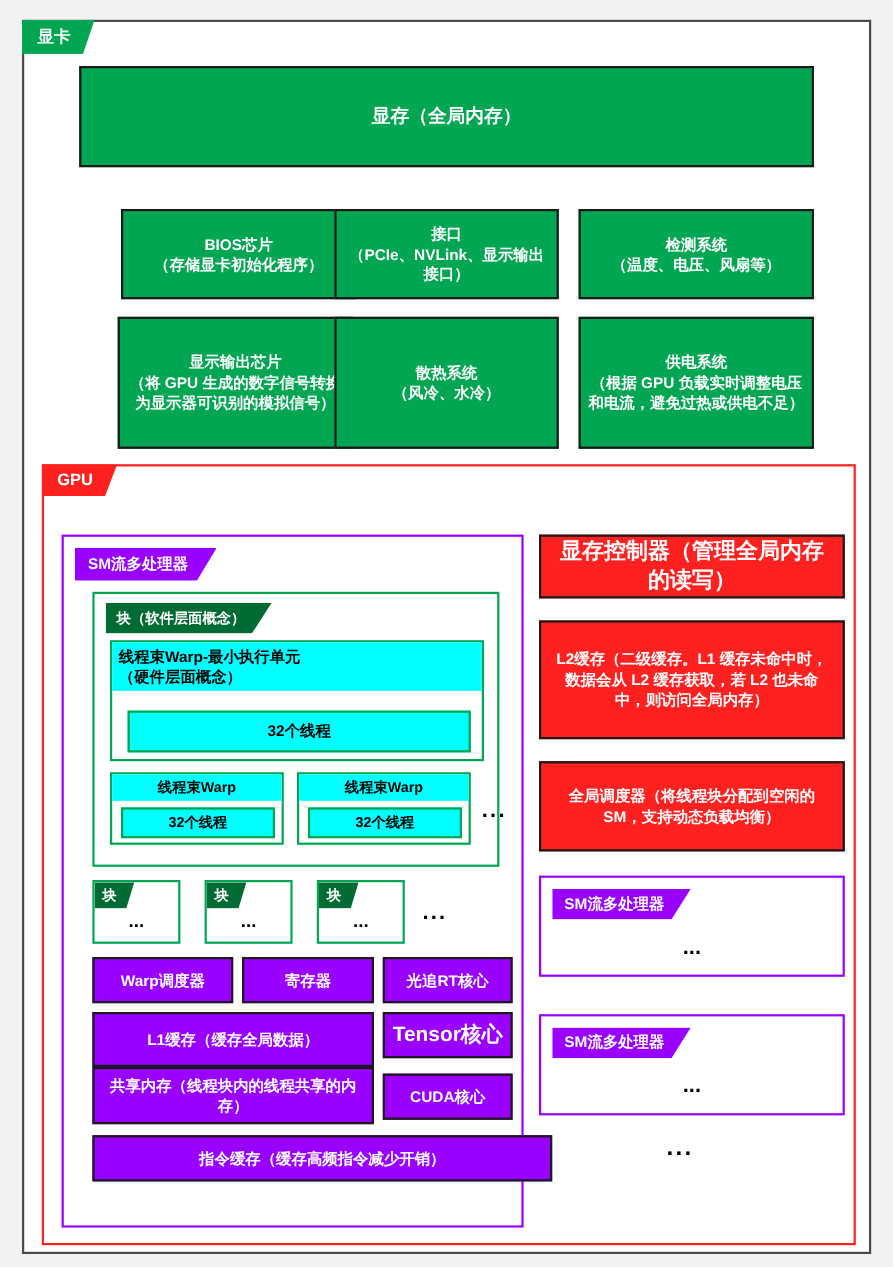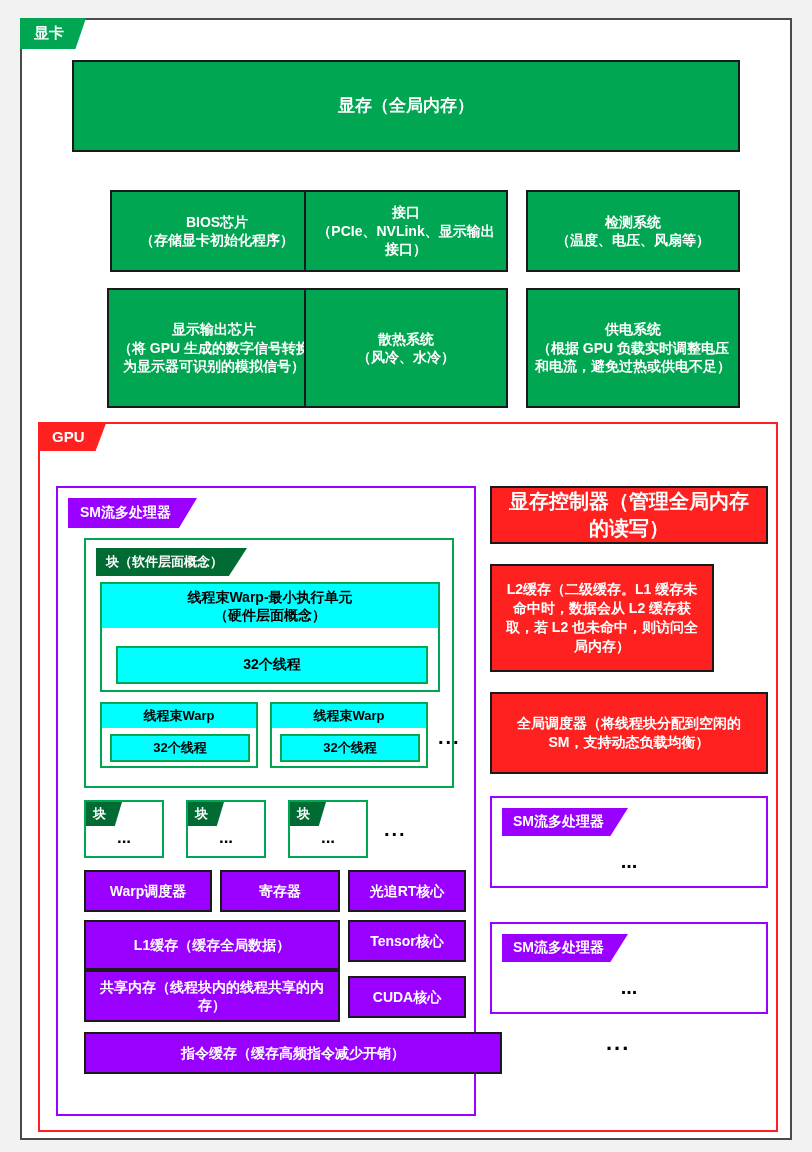--- a/index.html
+++ b/index.html
@@ -74,21 +74,21 @@
     clip-path: polygon(0 0, 100% 0, 88% 100%, 0% 100%);
   }
 
   .warp-big {
     position:absolute; left:14px; top:42px; width:340px; height:110px;
     border:2px solid #00a651; background:#fff;
   }
   .warp-big-title {
     position:absolute; left:0; top:0; width:100%;
     background:#00ffff; color:#000; font-weight:bold; font-size:14px;
-    text-align:center; padding:4px 6px; line-height:1.3;
+    text-align:left; padding:4px 6px; line-height:1.3;
   }
   .threads-box {
     position:absolute; left:14px; top:62px; width:312px; height:38px;
     background:#00ffff; border:2px solid #00a651;
     display:flex; align-items:center; justify-content:center;
     font-weight:bold; font-size:14px; color:#000;
   }
 
   .warp-small {
     position:absolute; top:162px; width:158px; height:66px;
@@ -136,35 +136,35 @@
     position:absolute;
     background:#9900ff; border:2px solid #1a1a1a;
     color:#fff; font-weight:bold; text-align:center;
     display:flex; align-items:center; justify-content:center;
     line-height:1.3; padding:3px 5px;
   }
   #warp-sched { left:26px; top:382px; width:128px; height:42px; font-size:14px; }
   #registers  { left:162px; top:382px; width:120px; height:42px; font-size:14px; }
   #rt-core    { left:290px; top:382px; width:118px; height:42px; font-size:14px; }
   #l1cache    { left:26px; top:432px; width:256px; height:50px; font-size:14px; }
-  #tensor     { left:290px; top:432px; width:118px; height:42px; font-size:14px; }
+  #tensor     { left:290px; top:432px; width:118px; height:42px; font-size:19px; }
   #shared-mem { left:26px; top:482px; width:256px; height:52px; font-size:14px; }
   #cuda-core  { left:290px; top:488px; width:118px; height:42px; font-size:14px; }
   #inst-cache { left:26px; top:544px; width:418px; height:42px; font-size:14px; }
 
   
   .rbox {
     position:absolute;
     background:#ff2020; border:2px solid #1a1a1a;
     color:#fff; font-weight:bold; text-align:center;
     display:flex; align-items:center; justify-content:center;
     line-height:1.35; padding:4px 8px;
   }
   #vram-ctrl { left:450px; top:62px; width:278px; height:58px; font-size:20px; }
-  #l2cache   { left:450px; top:140px; width:224px; height:108px; font-size:14px; }
+  #l2cache   { left:450px; top:140px; width:278px; height:108px; font-size:14px; }
   #gsched    { left:450px; top:268px; width:278px; height:82px; font-size:14px; }
 
   
   .sm-card {
     position:absolute; left:450px; width:278px; height:92px;
     border:2px solid #9900ff; background:#fff;
   }
   #sm2 { top:372px; }
   #sm3 { top:498px; }
   .sm-card .ctab {

